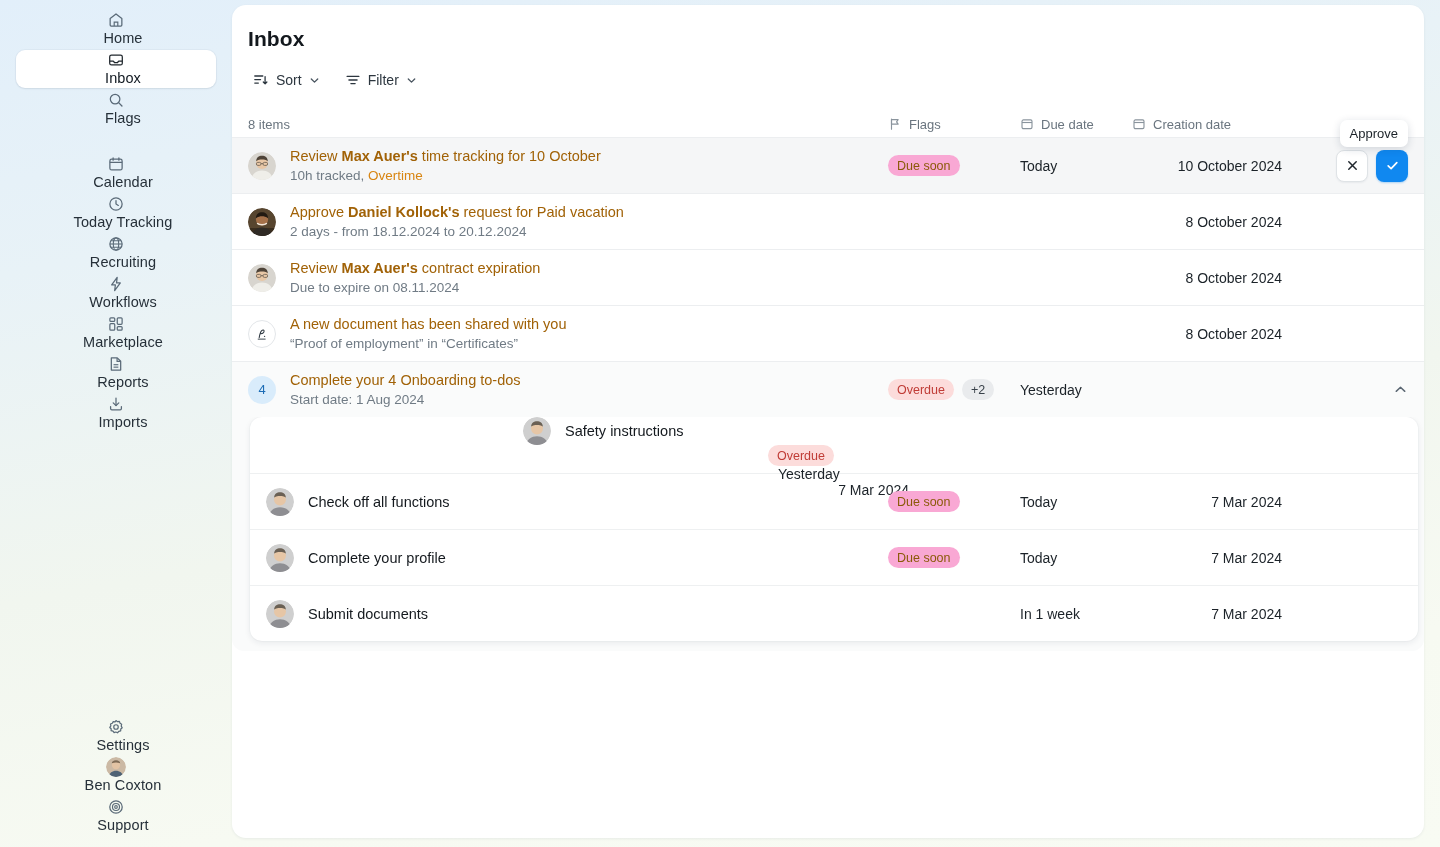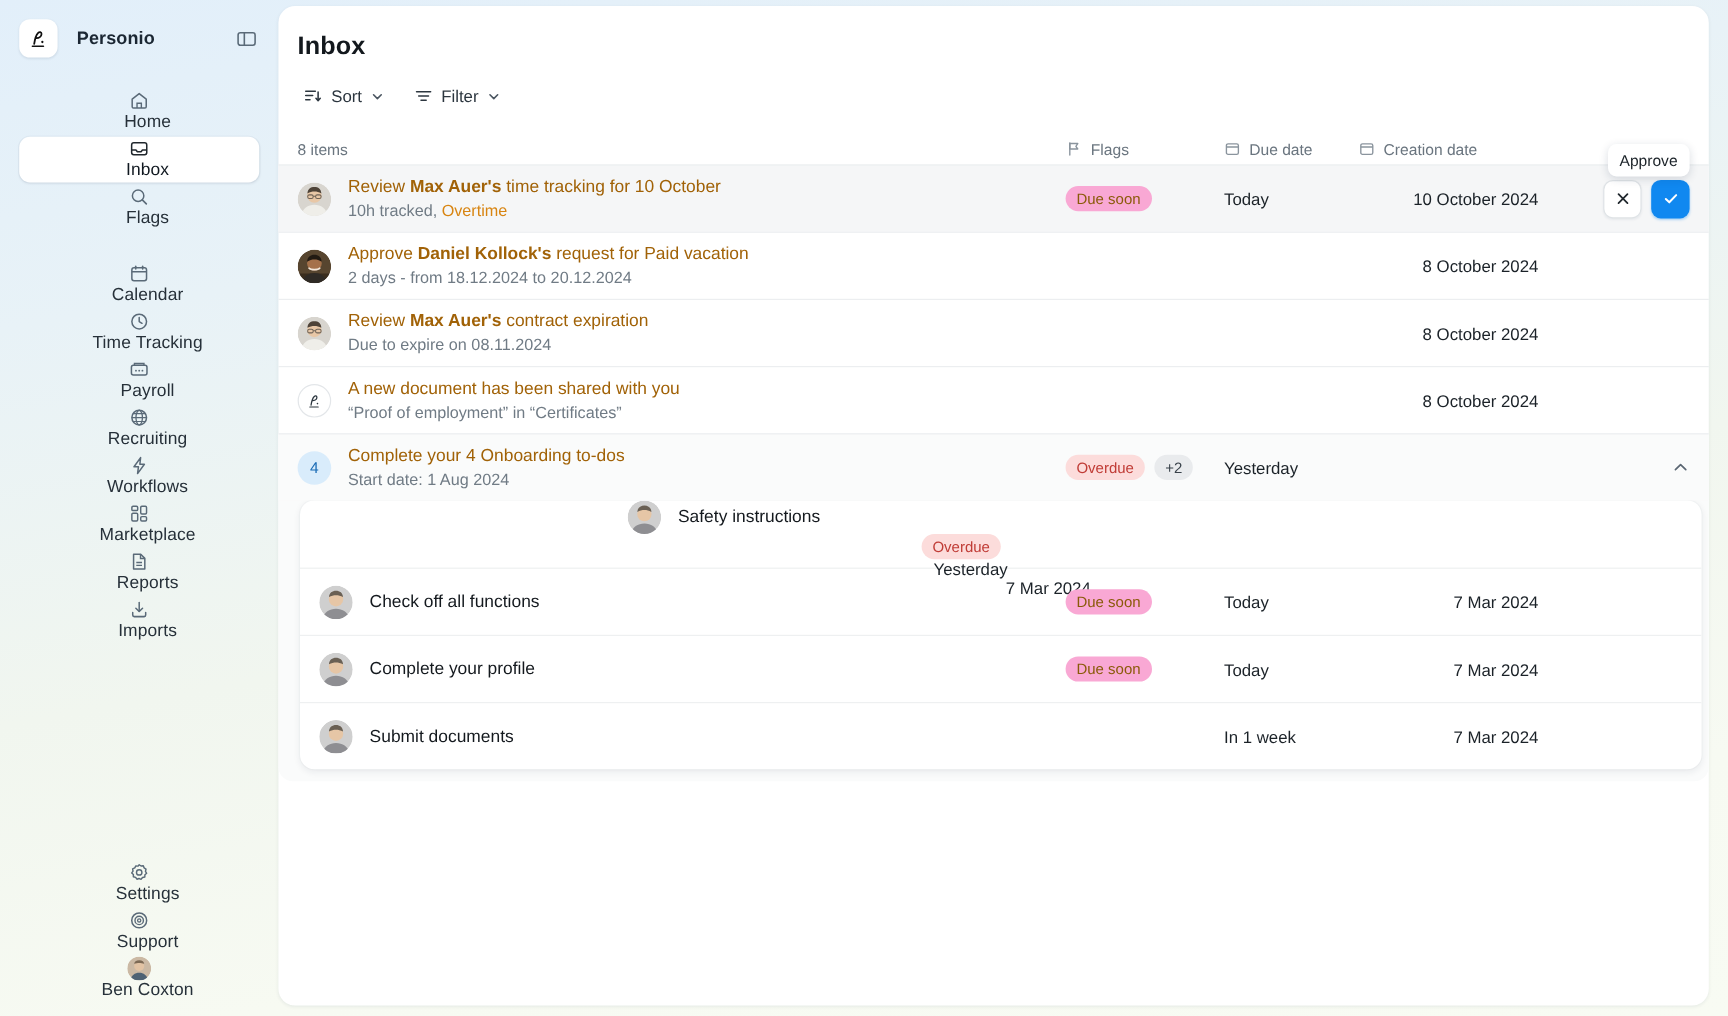--- a/index.html
+++ b/index.html
@@ -221,36 +221,20 @@
 
   .group-wrap { background: #fafbfb; padding-bottom: 10px; border-radius: 0 0 12px 12px; }
 
   svg { display: block; }
 </style>
 </head>
 <body>
 
 <div class="sidebar">
 
-  <div class="brand-row">
-    <div class="brand-logo">
-      <svg width="20" height="20" viewBox="0 0 20 20">
-        <path d="M6.5 14.5 C7.2 10 8.0 7.2 9.6 5.6 C11.0 4.2 12.6 4.6 12.6 6.3 C12.6 8.4 10.4 9.6 8.4 9.7" fill="none" stroke="#111" stroke-width="1.5" stroke-linecap="round"></path>
-        <circle cx="13.3" cy="13.0" r="0.95" fill="#111"></circle>
-        <path d="M5 16.6 H14.2" stroke="#111" stroke-width="1.3" stroke-linecap="round"></path>
-      </svg>
-    </div>
-    <div class="brand-name">Personio</div>
-    <div class="brand-toggle">
-      <svg width="17" height="17" viewBox="0 0 18 18">
-        <rect x="1.5" y="3.5" width="15" height="11" rx="2" fill="none" stroke="#5a6a78" stroke-width="1.4"></rect>
-        <line x1="7" y1="3.5" x2="7" y2="14.5" stroke="#5a6a78" stroke-width="1.4"></line>
-      </svg>
-    </div>
-  </div>
 
   <div class="nav-group">
     <div class="nav-item">
       <span class="ico">
         <svg width="18" height="18" viewBox="0 0 20 20">
             <path d="M3.5 8.4 L10 3.3 L16.5 8.4 V15.5 A1.2 1.2 0 0 1 15.3 16.7 H4.7 A1.2 1.2 0 0 1 3.5 15.5 Z" fill="none" stroke="currentColor" stroke-width="1.4" stroke-linejoin="round"></path>
             <path d="M8 16.7 V12.3 H12 V16.7" fill="none" stroke="currentColor" stroke-width="1.3"></path>
           </svg>
       </span>
       <span class="lbl">Home</span>
@@ -287,33 +271,21 @@
       </span>
       <span class="lbl">Calendar</span>
     </div>
     <div class="nav-item">
       <span class="ico">
         <svg width="18" height="18" viewBox="0 0 20 20">
             <circle cx="10" cy="10" r="6.8" fill="none" stroke="currentColor" stroke-width="1.4"></circle>
             <path d="M10 6.2 V10 L12.6 11.6" fill="none" stroke="currentColor" stroke-width="1.4" stroke-linecap="round" stroke-linejoin="round"></path>
           </svg>
       </span>
-      <span class="lbl">Time Tracking</span>
-    </div>
-    <div class="nav-item">
-      <span class="ico">
-        <svg width="18" height="18" viewBox="0 0 20 20">
-            <rect x="2.8" y="6" width="14.4" height="9" rx="1.8" fill="none" stroke="currentColor" stroke-width="1.4"></rect>
-            <path d="M5.6 6 V4.4 H14.4 V6" fill="none" stroke="currentColor" stroke-width="1.3"></path>
-            <circle cx="7" cy="11" r="0.85" fill="currentColor"></circle>
-            <circle cx="10" cy="11" r="0.85" fill="currentColor"></circle>
-            <circle cx="13" cy="11" r="0.85" fill="currentColor"></circle>
-          </svg>
-      </span>
-      <span class="lbl">Payroll</span>
+      <span class="lbl">Today Tracking</span>
     </div>
     <div class="nav-item">
       <span class="ico">
         <svg width="18" height="18" viewBox="0 0 20 20">
             <circle cx="10" cy="10" r="6.8" fill="none" stroke="currentColor" stroke-width="1.4"></circle>
             <ellipse cx="10" cy="10" rx="3" ry="6.8" fill="none" stroke="currentColor" stroke-width="1.2"></ellipse>
             <line x1="3.3" y1="10" x2="16.7" y2="10" stroke="currentColor" stroke-width="1.2"></line>
             <line x1="4.5" y1="6.4" x2="15.5" y2="6.4" stroke="currentColor" stroke-width="1.1"></line>
             <line x1="4.5" y1="13.6" x2="15.5" y2="13.6" stroke="currentColor" stroke-width="1.1"></line>
           </svg>
@@ -366,41 +338,41 @@
 
   <div class="sidebar-bottom">
     <div class="nav-item">
       <span class="ico">
         <svg width="18" height="18" viewBox="0 0 20 20">
             <path d="M10 2.9 L11.7 4.1 L13.8 3.8 L14.5 5.8 L16.3 6.9 L15.8 9 L16.9 10.8 L15.3 12.2 L15.2 14.3 L13.1 14.8 L11.7 16.4 L9.8 15.6 L7.9 16.3 L6.7 14.6 L4.6 14.1 L4.6 12 L3.1 10.5 L4.3 8.8 L3.9 6.7 L5.9 5.8 L6.9 4 L9 4.2 Z" fill="none" stroke="currentColor" stroke-width="1.35" stroke-linejoin="round"></path>
             <circle cx="10" cy="10" r="2.5" fill="none" stroke="currentColor" stroke-width="1.35"></circle>
           </svg>
       </span>
       <span class="lbl">Settings</span>
-    </div>
-    <div class="nav-item">
-      <span class="ico">
-        <svg width="18" height="18" viewBox="0 0 20 20">
-            <circle cx="10" cy="10" r="6.9" fill="none" stroke="currentColor" stroke-width="1.4"></circle>
-            <circle cx="10" cy="10" r="3.9" fill="none" stroke="currentColor" stroke-width="1.3"></circle>
-            <circle cx="10" cy="10" r="1.5" fill="none" stroke="currentColor" stroke-width="1.2"></circle>
-          </svg>
-      </span>
-      <span class="lbl">Support</span>
     </div>
     <div class="nav-item">
       <span class="avatar-sm">
         <svg width="20" height="20" viewBox="0 0 20 20">
           <circle cx="10" cy="10" r="10" fill="#cbb9a4"></circle>
           <circle cx="10" cy="8" r="4.2" fill="#e2c3a4"></circle>
           <path d="M10 3.2 C12.6 3.2 14.1 4.6 14.2 6.2 C12.8 5.6 11.2 5.4 10 5.4 C8.8 5.4 7.2 5.6 5.8 6.2 C5.9 4.6 7.4 3.2 10 3.2 Z" fill="#7d6a55"></path>
           <path d="M2.6 20 C3.3 15.9 6.4 13.7 10 13.7 C13.6 13.7 16.7 15.9 17.4 20 Z" fill="#4e6274"></path>
         </svg>
       </span>
       <span class="lbl">Ben Coxton</span>
+    </div>
+    <div class="nav-item">
+      <span class="ico">
+        <svg width="18" height="18" viewBox="0 0 20 20">
+            <circle cx="10" cy="10" r="6.9" fill="none" stroke="currentColor" stroke-width="1.4"></circle>
+            <circle cx="10" cy="10" r="3.9" fill="none" stroke="currentColor" stroke-width="1.3"></circle>
+            <circle cx="10" cy="10" r="1.5" fill="none" stroke="currentColor" stroke-width="1.2"></circle>
+          </svg>
+      </span>
+      <span class="lbl">Support</span>
     </div>
   </div>
 </div>
 
 <div class="main-card">
 
   <div class="page-title">Inbox</div>
 
   <div class="toolbar">
     <button class="tool-btn">

